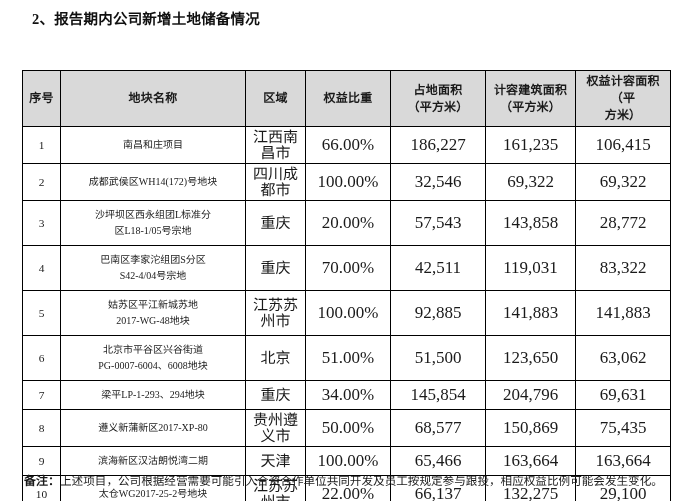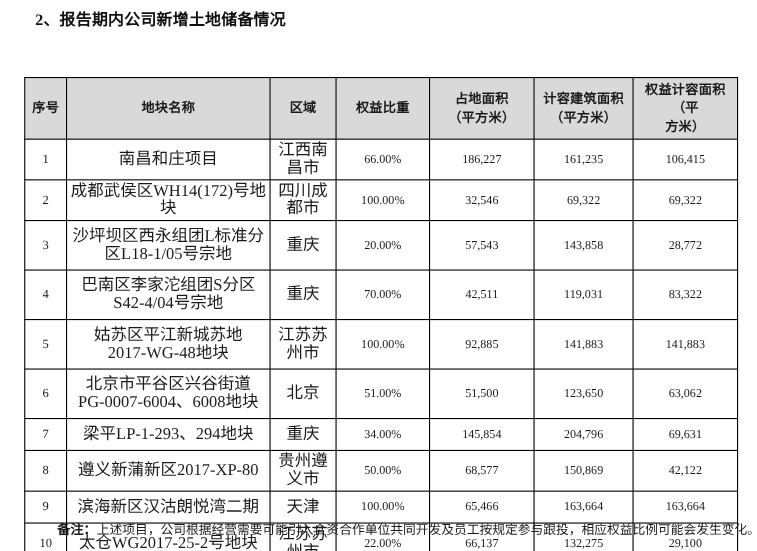--- a/index.html
+++ b/index.html
@@ -84,46 +84,45 @@
   .col-region  { width: 60px; }
   .col-ratio   { width: 85px; }
   .col-site    { width: 95px; }
   .col-gfa     { width: 90px; }
   .col-equity  { width: 95px; }
 
   .row-short td { height: 24px; }
   .row-tall  td { height: 40px; }
 
   .cell-name {
-    font-size: 15px;
+    font-size: 10px;
     line-height: 17px;
     border-radius: 15px;
   }
   .cell-name .nm-line { display: block; }
   .cell-num {
-    font-size: 11px;
+    font-size: 17px;
     font-family: "Liberation Serif", "DejaVu Serif", serif;
   }
   .cell-region { font-size: 15px; }
 
   
   .footnote {
     position: absolute;
     left: 24px;
     top: 473px;
     width: 656px;
     font-size: 11.6px;
     line-height: 17px;
     white-space: nowrap;
     color: #1a1a1a;
   }
   .footnote .fn-label {
     font-weight: bold;
     font-size: 12px;
-    padding-left: 28px;
   }
 </style>
 </head>
 <body>
 
 <div class="page">
 
   <div class="section-title">2、报告期内公司新增土地储备情况</div>
 
 
@@ -241,21 +240,21 @@
         </tr>
         <tr class="row-short">
           <td>8</td>
           <td class="cell-name">
             <span class="nm-line">遵义新蒲新区2017-XP-80</span>
           </td>
           <td class="cell-region">贵州遵义市</td>
           <td class="cell-num">50.00%</td>
           <td class="cell-num">68,577</td>
           <td class="cell-num">150,869</td>
-          <td class="cell-num">42,122</td>
+          <td class="cell-num">75,435</td>
         </tr>
         <tr class="row-short">
           <td>9</td>
           <td class="cell-name">
             <span class="nm-line">滨海新区汉沽朗悦湾二期</span>
           </td>
           <td class="cell-region">天津</td>
           <td class="cell-num">100.00%</td>
           <td class="cell-num">65,466</td>
           <td class="cell-num">163,664</td>

